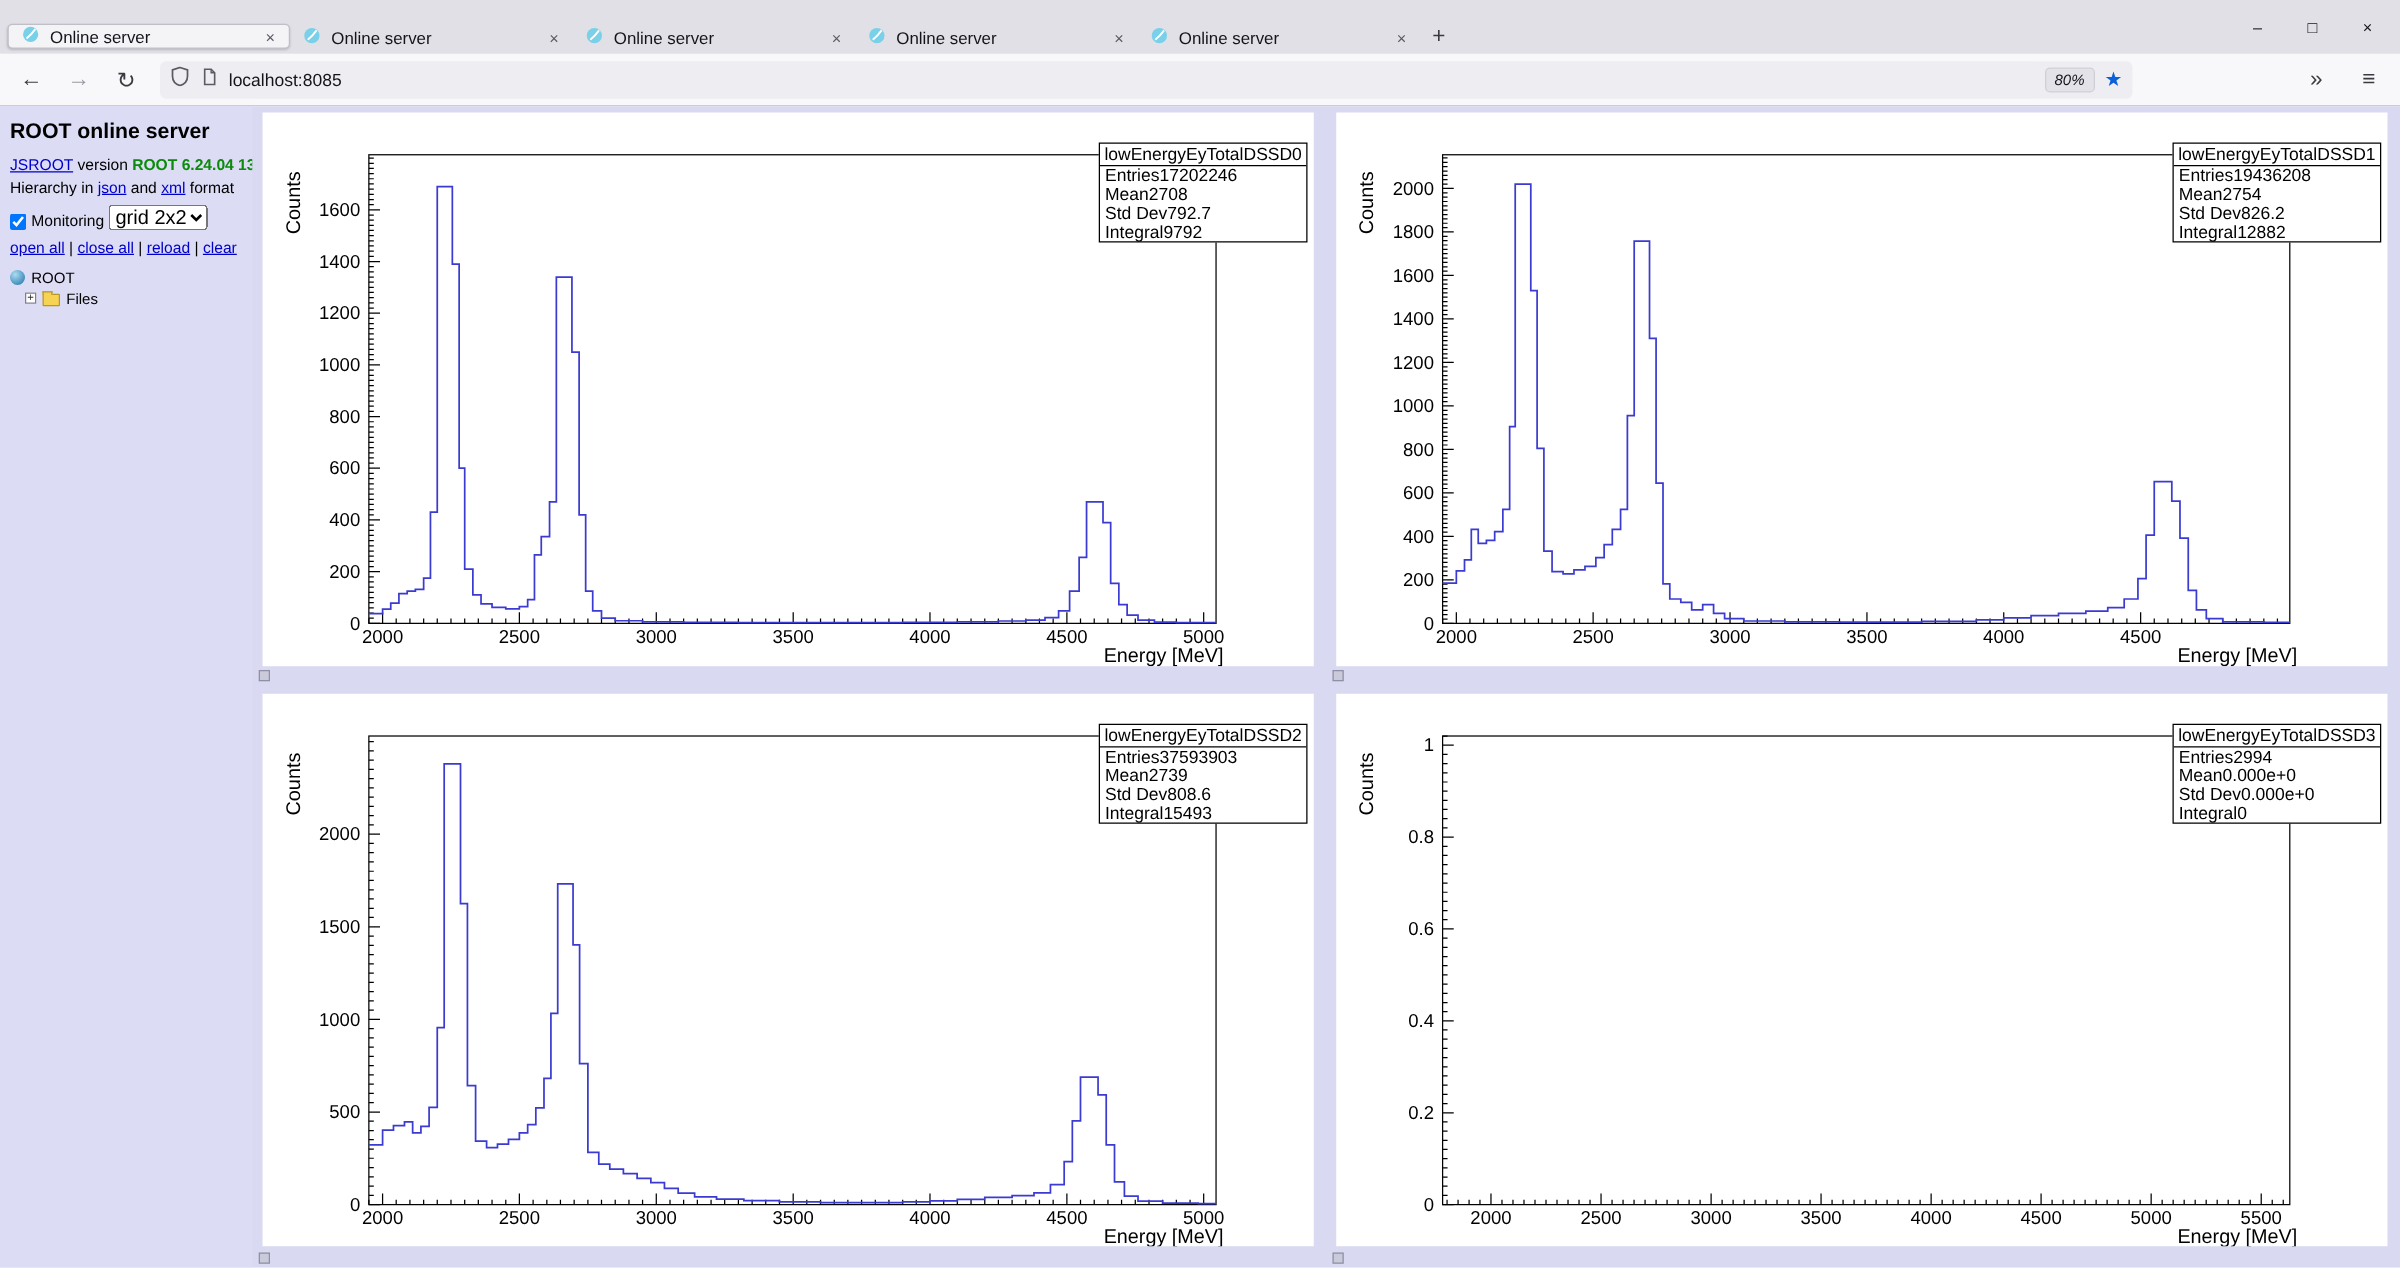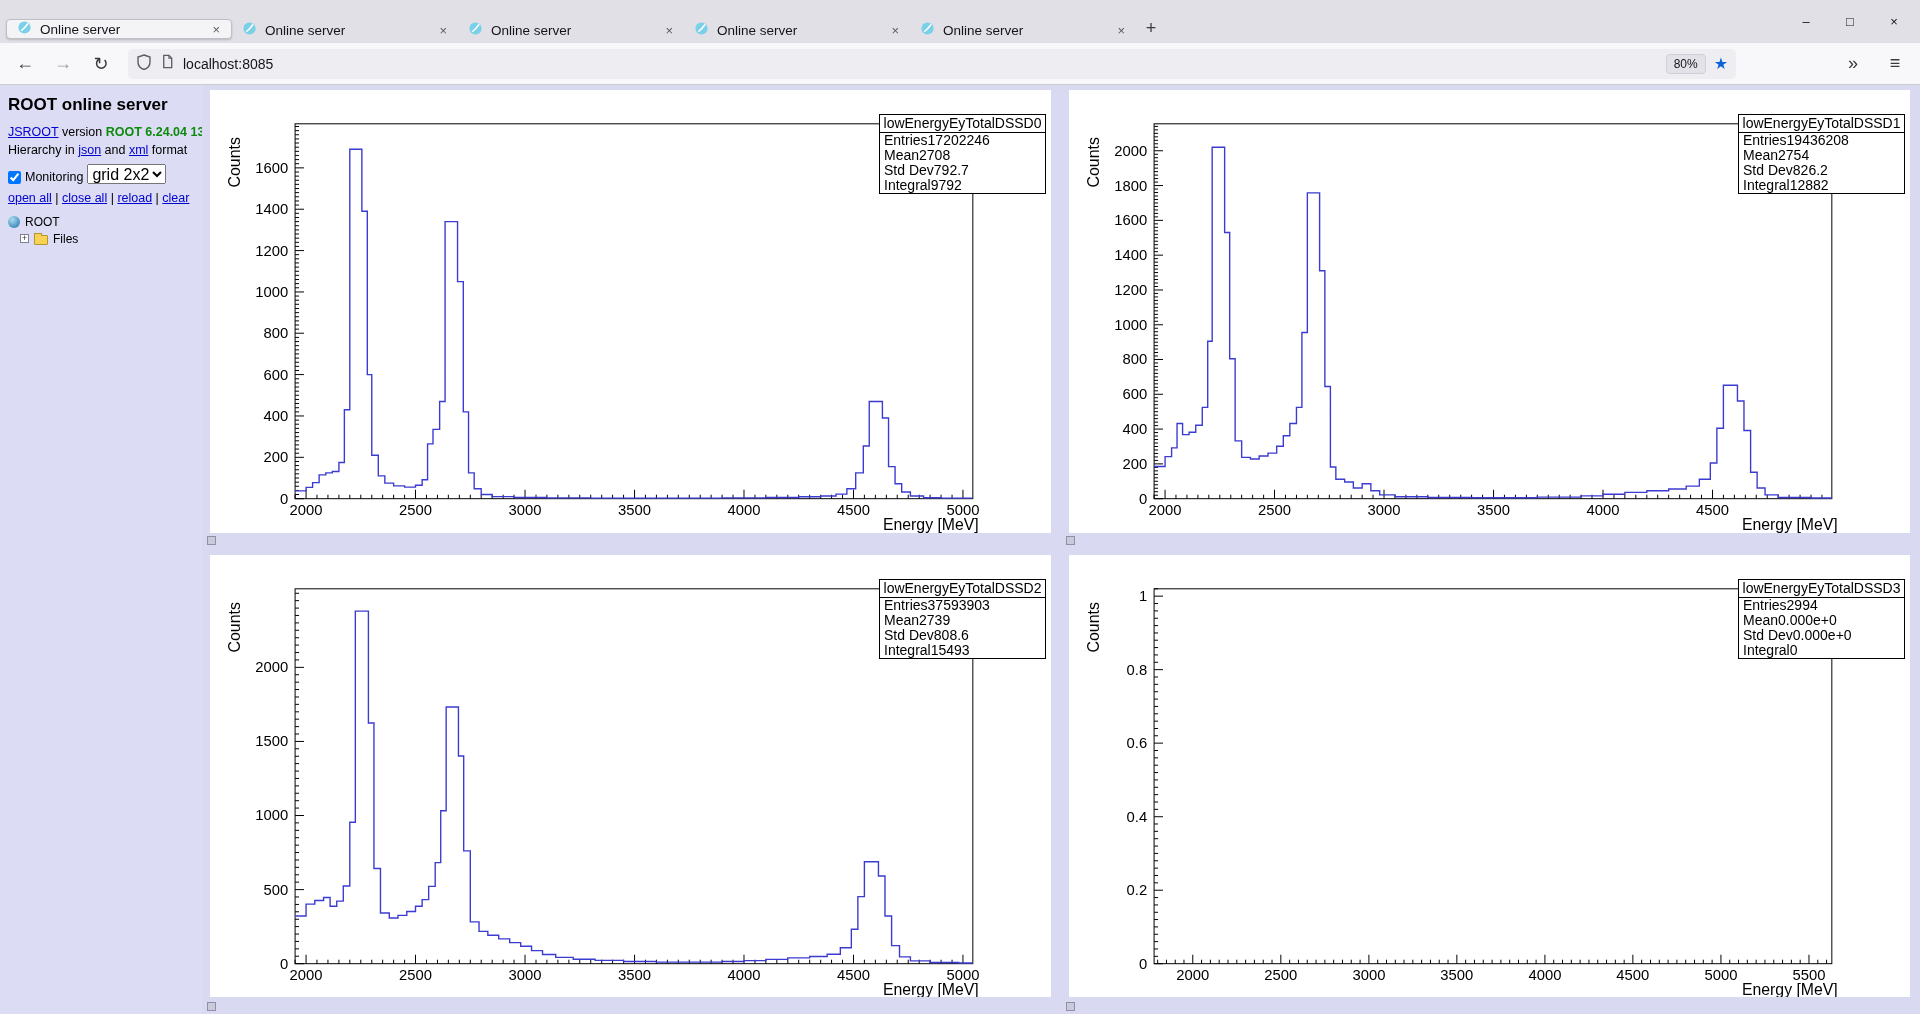--- a/index.html
+++ b/index.html
@@ -19,25 +19,25 @@
   .newtab { width:30px; display:flex; align-items:center; justify-content:center;
             font-size:18px; color:#3a3a40; }
   .win-controls { position:absolute; right:4px; top:0; height:43px; display:flex; }
   .win-btn { width:44px; display:flex; align-items:center; justify-content:center;
              font-size:13px; color:#15141a; }
 
   .navbar { height:42px; background:#f8f8fa; border-bottom:1px solid #ccccd3;
             display:flex; align-items:center; padding:0 14px; gap:16px; }
   .nav-icon { font-size:18px; color:#3a3a40; width:22px; text-align:center; }
   .nav-icon.dim { color:#9a9aa2; }
-  .urlbar { flex:1; margin-right:90px; height:30px; background:#eeeef2; border-radius:5px;
+  .urlbar { flex:1; margin-right:120px; height:30px; background:#eeeef2; border-radius:5px;
             display:flex; align-items:center; padding:0 8px; gap:8px; }
   .url-text { font-size:14px; color:#15141a; flex:1; }
   .zoom-chip { font-size:12px; color:#15141a; background:#e2e2e8; border:1px solid #cfcfd8;
-               border-radius:4px; padding:2px 7px; }
+               border-radius:4px; padding:2px 7px;font-style:italic; }
   .star { color:#0b62d8; font-size:16px; }
   .nav-right { display:flex; gap:20px; align-items:center; }
 
   
   .content { display:flex; height:929px; background:#d9d9f2; }
 
   .sidebar { width:202px; padding:8px 0 0 8px; background:#dcdcf5; font-size:12.5px;
              color:#000; flex:none; overflow:hidden; }
   .sb-title { font-size:17px; font-weight:bold; margin:2px 0 10px 0; }
   .sb-line { margin:4px 0; white-space:nowrap; overflow:hidden; }

